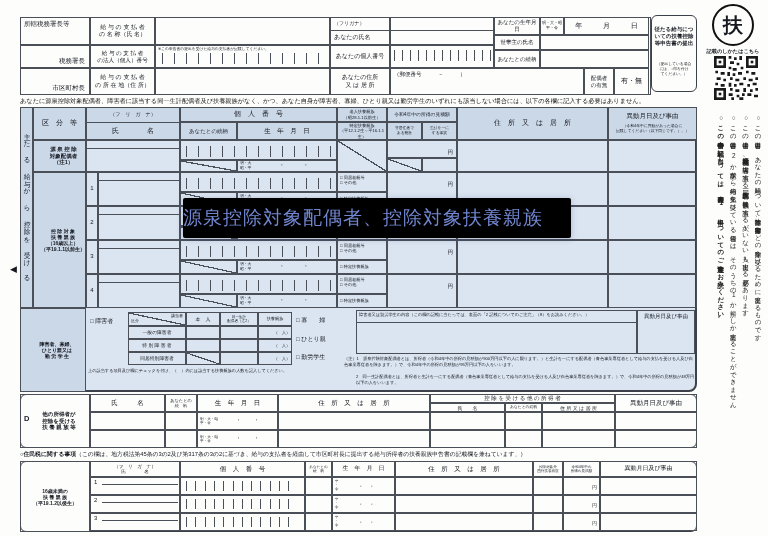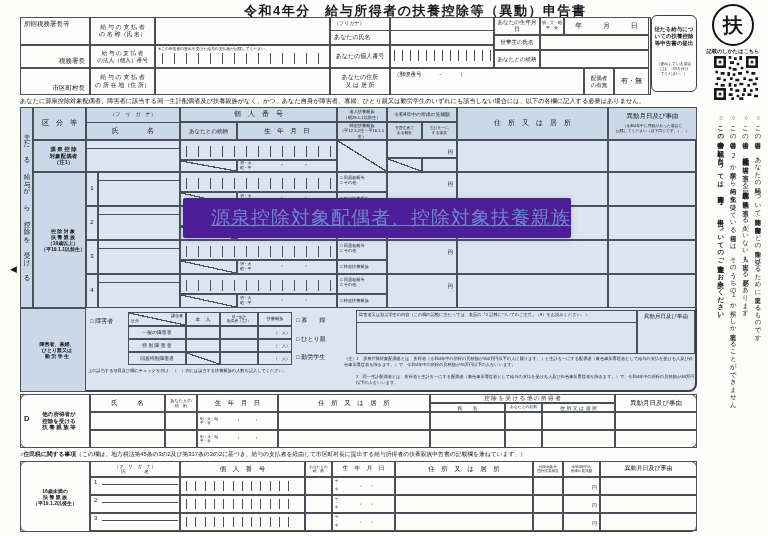--- a/index.html
+++ b/index.html
@@ -15,41 +15,40 @@
   .vt{writing-mode:vertical-rl;text-orientation:upright;}
   .comb{position:absolute;background:repeating-linear-gradient(90deg,#4b5058 0 1px,transparent 1px 12px);}
   .comb9{background:repeating-linear-gradient(90deg,#4b5058 0 1px,transparent 1px 9.3px);}
   .letter{position:absolute;font-size:7.5px;font-weight:bold;}
   .yen{position:absolute;font-size:5.5px;}
   #mainbox{position:absolute;left:20px;top:107px;width:677px;height:285px;background:#dbe5f1;border:2px solid #3c4048;border-radius:8px;box-sizing:border-box;}
   #headerbox{position:absolute;left:20px;top:17px;width:631px;height:78px;border:1.2px solid #4b5058;box-sizing:border-box;}
   #secbox{position:absolute;left:651px;top:15px;width:46px;height:77px;border:1.5px solid #3c4048;border-radius:6px;box-sizing:border-box;}
   #dbox{position:absolute;left:20px;top:394px;width:677px;height:54px;border:1.5px solid #3c4048;border-radius:6px;box-sizing:border-box;}
   #mbox{position:absolute;left:20px;top:461px;width:677px;height:71px;border:1.5px solid #3c4048;border-radius:6px;box-sizing:border-box;}
-  #overlay{position:absolute;left:183px;top:198px;width:388px;height:40px;background:#4c1d95;border-radius:2px;
-           box-shadow:0 1px 6px rgba(50,70,130,.30);display:flex;align-items:center;justify-content:flex-end;
-           font-size:19px;letter-spacing:1px;color:#7186d0;text-decoration:underline;}
+  #overlay{position:absolute;left:183px;top:198px;width:388px;height:40px;background:#000000;border-radius:2px;
+           box-shadow:0 1px 6px rgba(50,70,130,.30);display:flex;align-items:center;justify-content:flex-start;
+           font-size:19px;letter-spacing:1px;color:#7186d0;}
   #vnotes{position:absolute;left:700px;top:114px;width:64px;height:418px;writing-mode:vertical-rl;text-orientation:upright;
           font-size:6.4px;line-height:12.4px;letter-spacing:.3px;color:#222;}
   #vnotes p{margin:0;}
   #badge{position:absolute;left:712px;top:4px;width:42px;height:42px;border:2.5px solid #111;border-radius:50%;
          display:flex;align-items:center;justify-content:center;font-size:20px;font-weight:bold;box-sizing:border-box;}
   .t42{font-size:4.2px;}
   .t38{font-size:3.8px;}
   .t5{font-size:5px;}
   .t55{font-size:5.5px;}
   .t65{font-size:6.5px;}
   .t7{font-size:7px;}
 </style>
 </head>
 <body>
 
 <div id="page">
 
-  <div class="nb" style="position:absolute;left:244px;top:2px;width:420px;font-size:13px;font-weight:bold;letter-spacing:1.5px;">令和4年分　給与所得者の扶養控除等（異動）申告書</div>
   <div id="badge">
       <span>扶</span>
     </div>
 
   <div id="headerbox"></div>
   <div class="c" style="left:20px;top:17px;width:70px;height:28px;padding:2px 3px;font-size:6.5px;">所轄税務署長等</div>
   <div class="c" style="left:20px;top:45px;width:70px;height:23px;display:flex;align-items:flex-end;justify-content:flex-end;padding:2px 4px;font-size:6.5px;">税務署長</div>
   <div class="c" style="left:20px;top:68px;width:70px;height:27px;display:flex;align-items:flex-end;justify-content:flex-end;padding:2px 4px;font-size:6.5px;">市区町村長</div>
   <div class="c x p" style="left:90px;top:17px;width:65px;height:28px;">給 与 の 支 払 者
 の 名 称（氏 名）</div>

